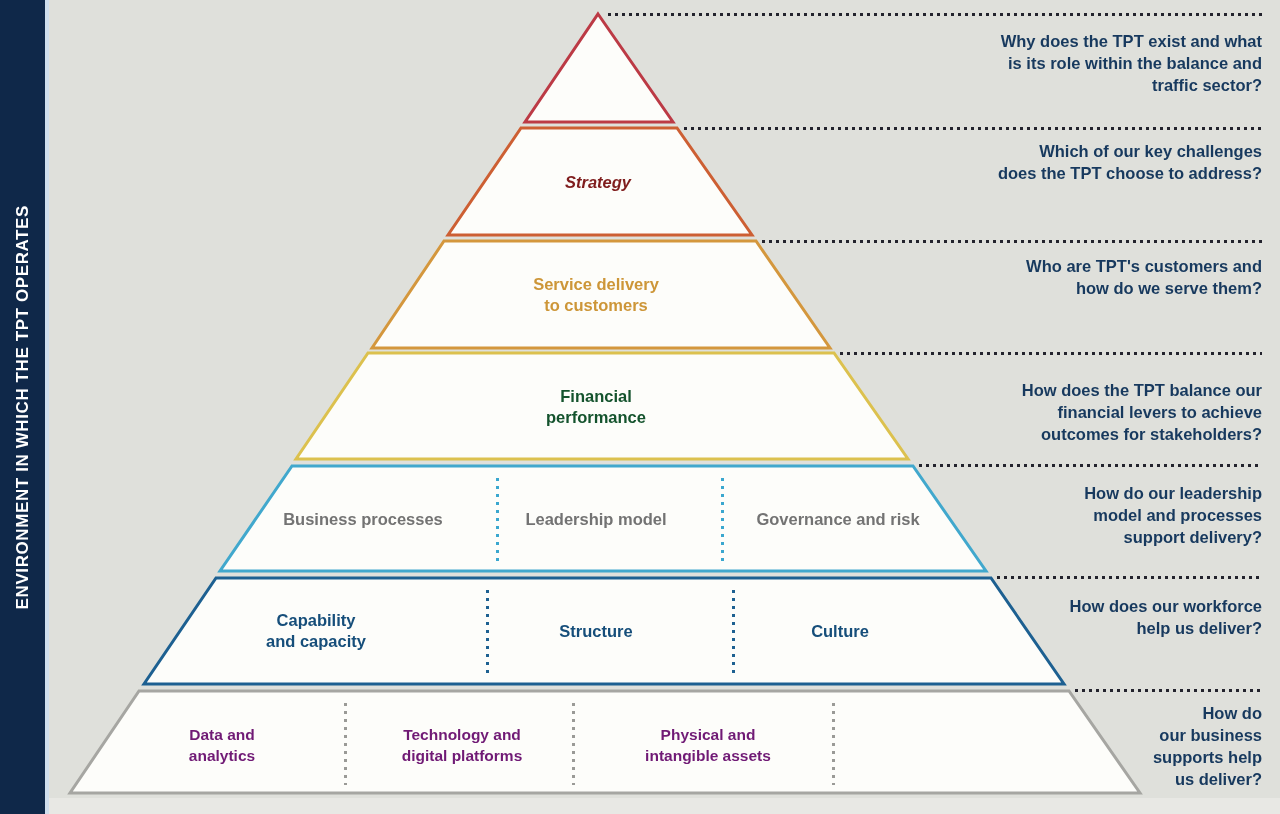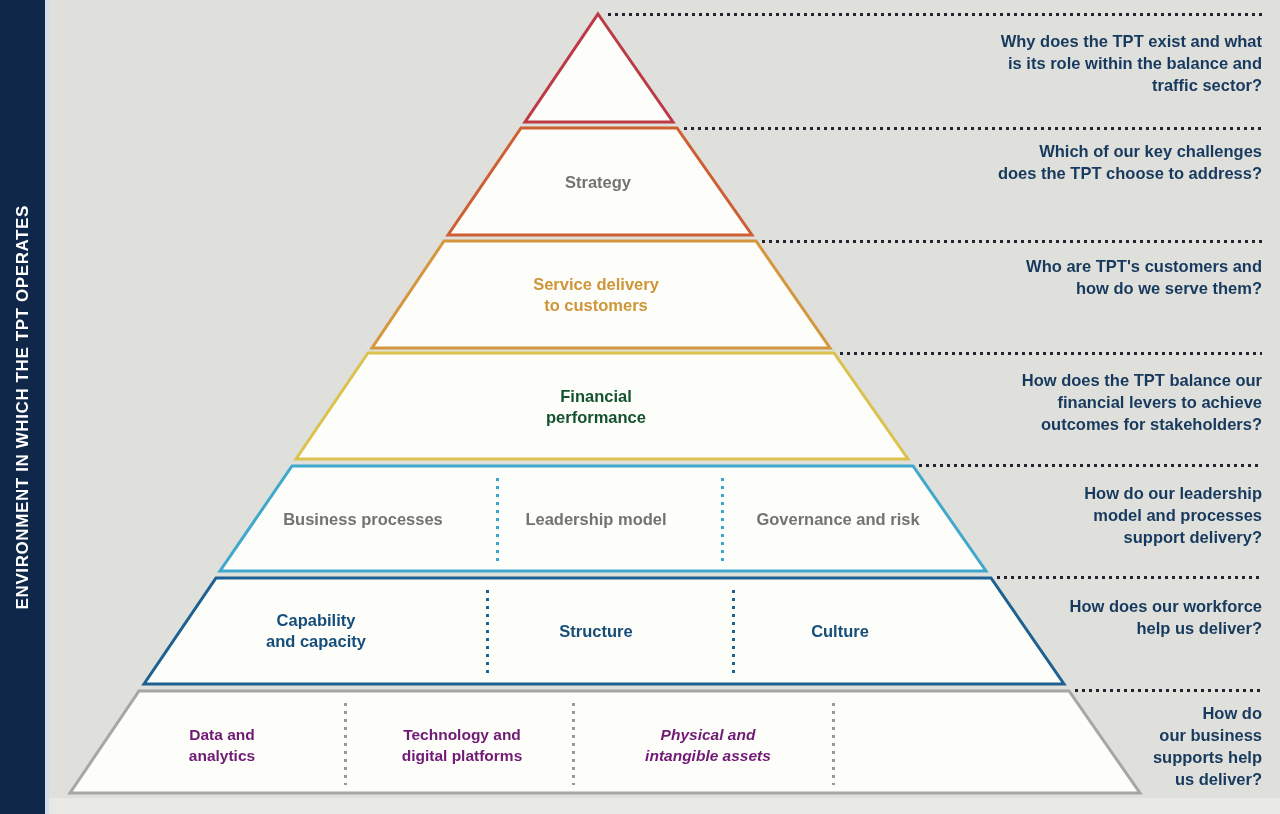--- a/index.html
+++ b/index.html
@@ -39,21 +39,21 @@
   
   .lbl{
     position:absolute;
     display:flex;align-items:center;justify-content:center;
     text-align:center;
     font-weight:bold;
     font-size:16.5px;line-height:21px;
     white-space:pre-line;
   }
   .t1{color:#b43742;}
-  .t2{color:#737373;}
+  .t2{color:#7f1d1d;font-style:italic;}
   .t3{color:#cd9638;}
   .t4{color:#14532d;}
   .t5{color:#737373;}
   .t6{color:#164e7a;}
   .t7{color:#701a75;font-size:15.5px;}
   
   .leader{
     position:absolute;height:3px;
     background-image:repeating-linear-gradient(90deg,#23232d 0 3px,transparent 3px 7px);
   }
@@ -123,34 +123,34 @@
 and capacity</div>
   <div class="lbl t6" style="left:486px;top:601px;width:220px;height:60px;">Structure</div>
   <div class="lbl t6" style="left:730px;top:601px;width:220px;height:60px;">Culture</div>
   <div class="vdiv d6" style="left:486px;top:590px;height:84px;"></div>
   <div class="vdiv d6" style="left:732px;top:590px;height:84px;"></div>
 
   <div class="lbl t7" style="left:122px;top:715px;width:200px;height:60px;">Data and
 analytics</div>
   <div class="lbl t7" style="left:362px;top:715px;width:200px;height:60px;">Technology and
 digital platforms</div>
-  <div class="lbl t7" style="left:608px;top:715px;width:200px;height:60px;font-style:italic;">Physical and
+  <div class="lbl t7" style="left:608px;top:715px;width:200px;height:60px;">Physical and
 intangible assets</div>
   <div class="vdiv d7" style="left:344px;top:703px;height:82px;"></div>
   <div class="vdiv d7" style="left:572px;top:703px;height:82px;"></div>
   <div class="vdiv d7" style="left:832px;top:703px;height:82px;"></div>
 
   <div class="question" style="top:30px;">Why does the TPT exist and what
 is its role within the balance and
 traffic sector?</div>
   <div class="question" style="top:140px;">Which of our key challenges
 does the TPT choose to address?</div>
   <div class="question" style="top:255px;">Who are TPT's customers and
 how do we serve them?</div>
-  <div class="question" style="top:369px;">How does the TPT balance our
+  <div class="question" style="top:379px;">How does the TPT balance our
 financial levers to achieve
 outcomes for stakeholders?</div>
   <div class="question" style="top:482px;">How do our leadership
 model and processes
 support delivery?</div>
   <div class="question" style="top:595px;">How does our workforce
 help us deliver?</div>
   <div class="question" style="top:702px;">How do
 our business
 supports help

